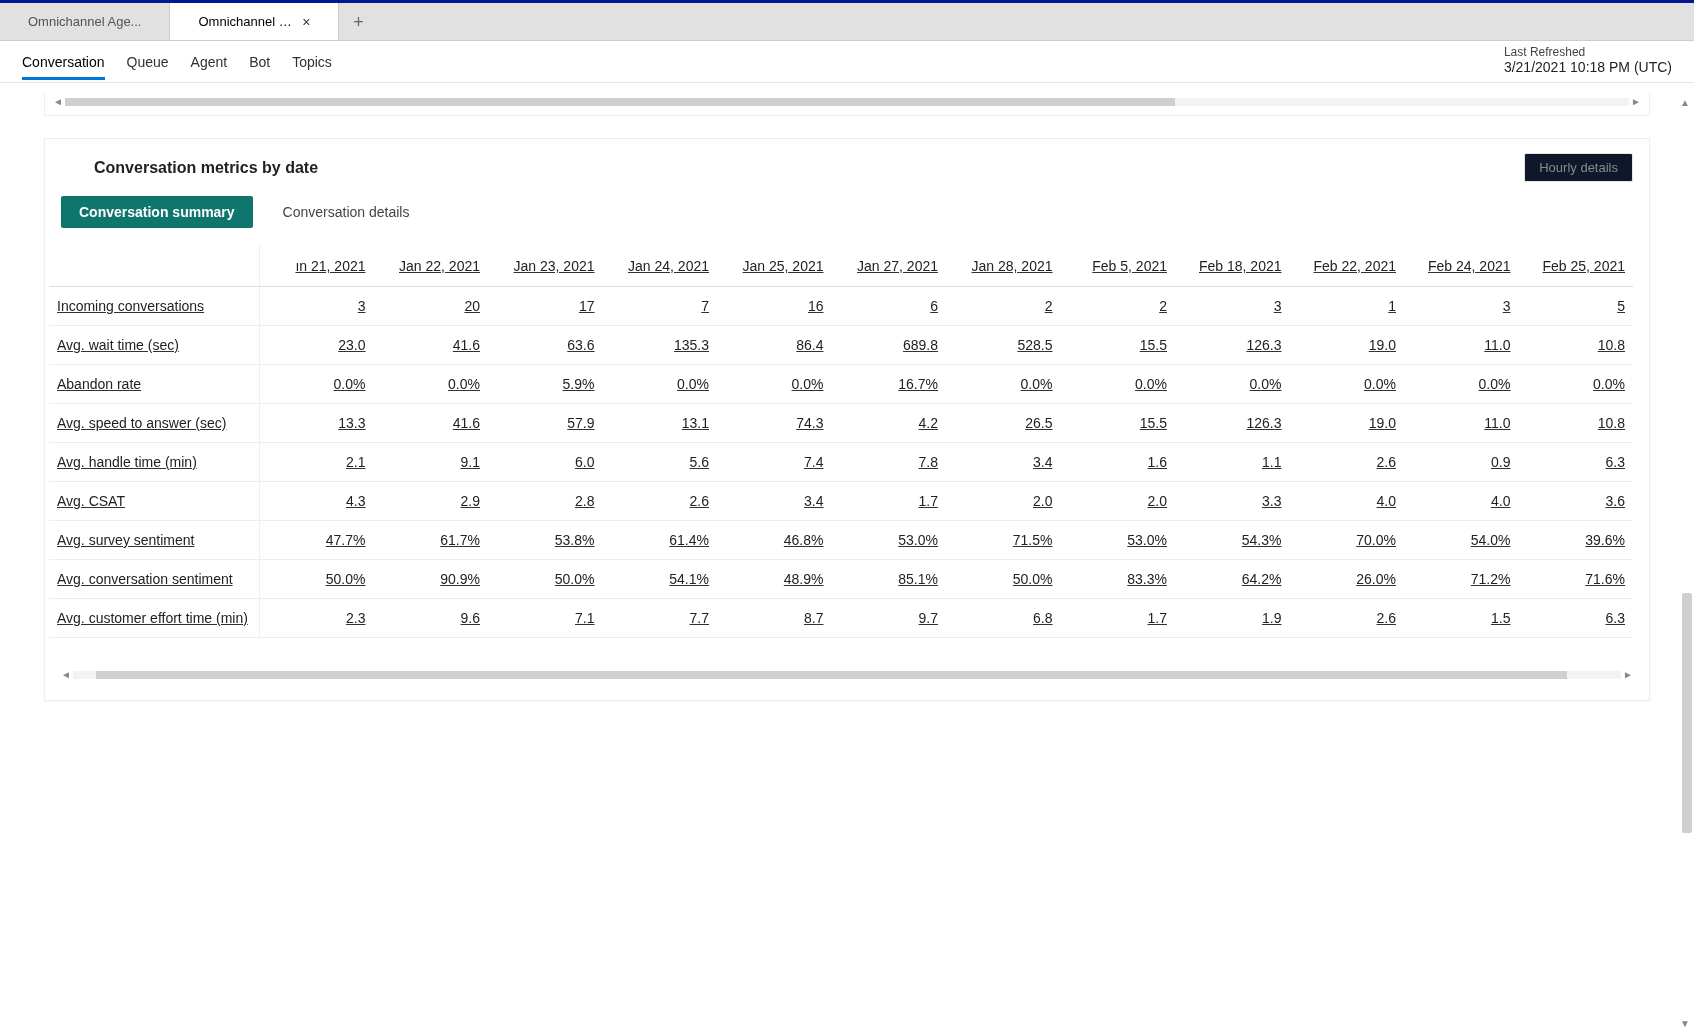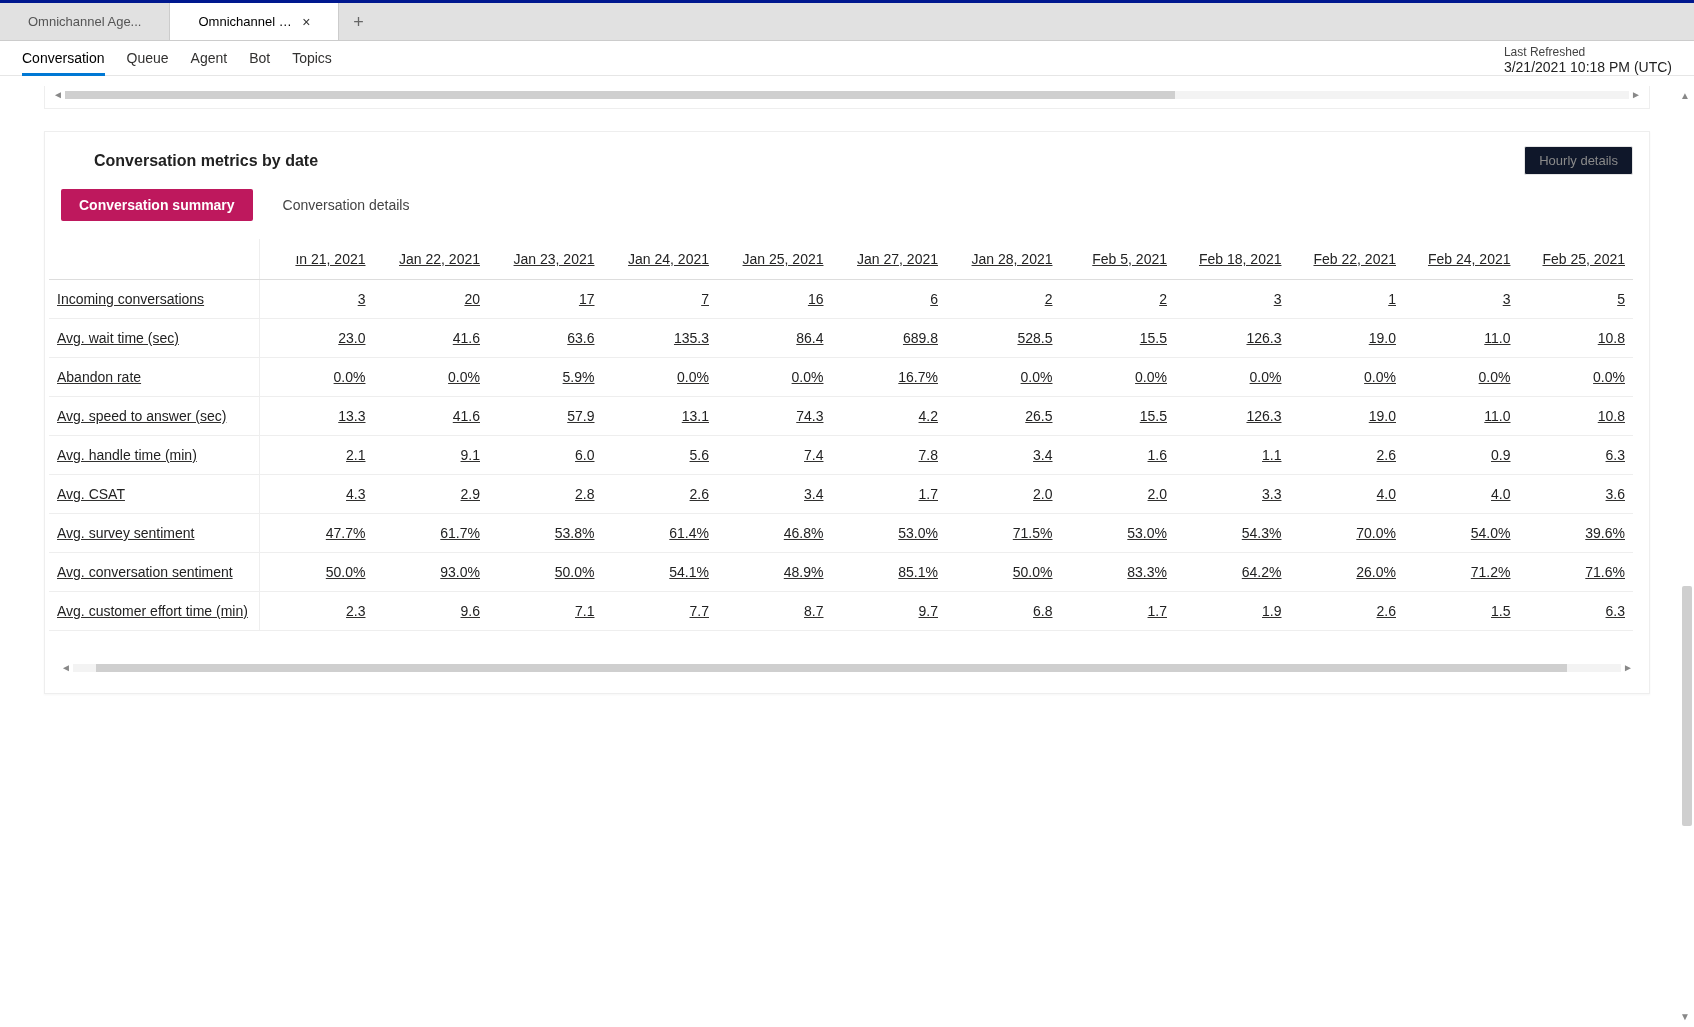--- a/index.html
+++ b/index.html
@@ -52,21 +52,21 @@
     width: 38px;
     text-align: center;
     color: #666;
     font-size: 18px;
     line-height: 38px;
     cursor: pointer;
   }
   .nav-bar {
     display: flex;
     align-items: center;
-    height: 35px;
+    height: 42px;
     padding: 0 22px;
     border-bottom: 1px solid #e6e6e6;
     position: relative;
   }
   .nav-item {
     margin-right: 22px;
     color: #323130;
     cursor: pointer;
     padding: 10px 0;
   }
@@ -173,21 +173,21 @@
     margin-top: 4px;
   }
   .pill {
     padding: 8px 18px;
     font-size: 14px;
     cursor: pointer;
     border-radius: 2px;
     color: #444;
   }
   .pill.active {
-    background: #be185d;
+    background: #0f766e;
     color: #fff;
     font-weight: 600;
   }
   .table-wrap {
     margin: 8px 16px 0 4px;
     overflow: hidden;
     text-decoration: underline;
   }
   table {
     border-collapse: collapse;
@@ -408,21 +408,21 @@
               <td>71.5%</td>
               <td>53.0%</td>
               <td>54.3%</td>
               <td>70.0%</td>
               <td>54.0%</td>
               <td>39.6%</td>
             </tr>
             <tr>
               <td class="metric">Avg. conversation sentiment</td>
               <td>50.0%</td>
-              <td>93.0%</td>
+              <td>90.9%</td>
               <td>50.0%</td>
               <td>54.1%</td>
               <td>48.9%</td>
               <td>85.1%</td>
               <td>50.0%</td>
               <td>83.3%</td>
               <td>64.2%</td>
               <td>26.0%</td>
               <td>71.2%</td>
               <td>71.6%</td>

